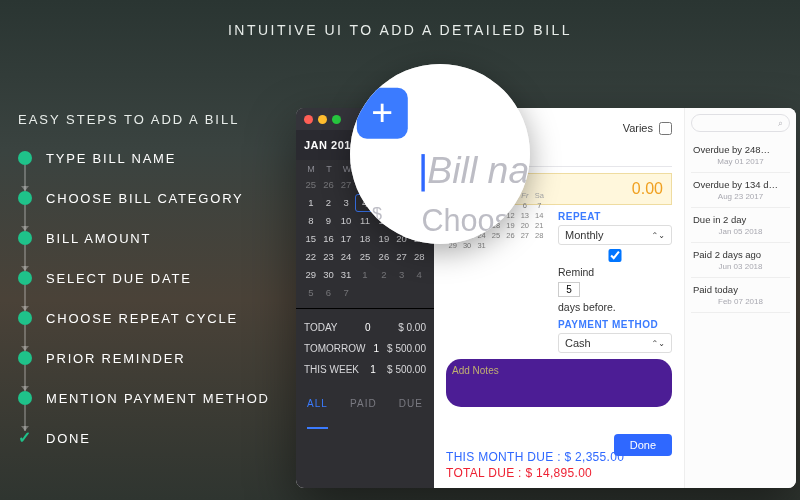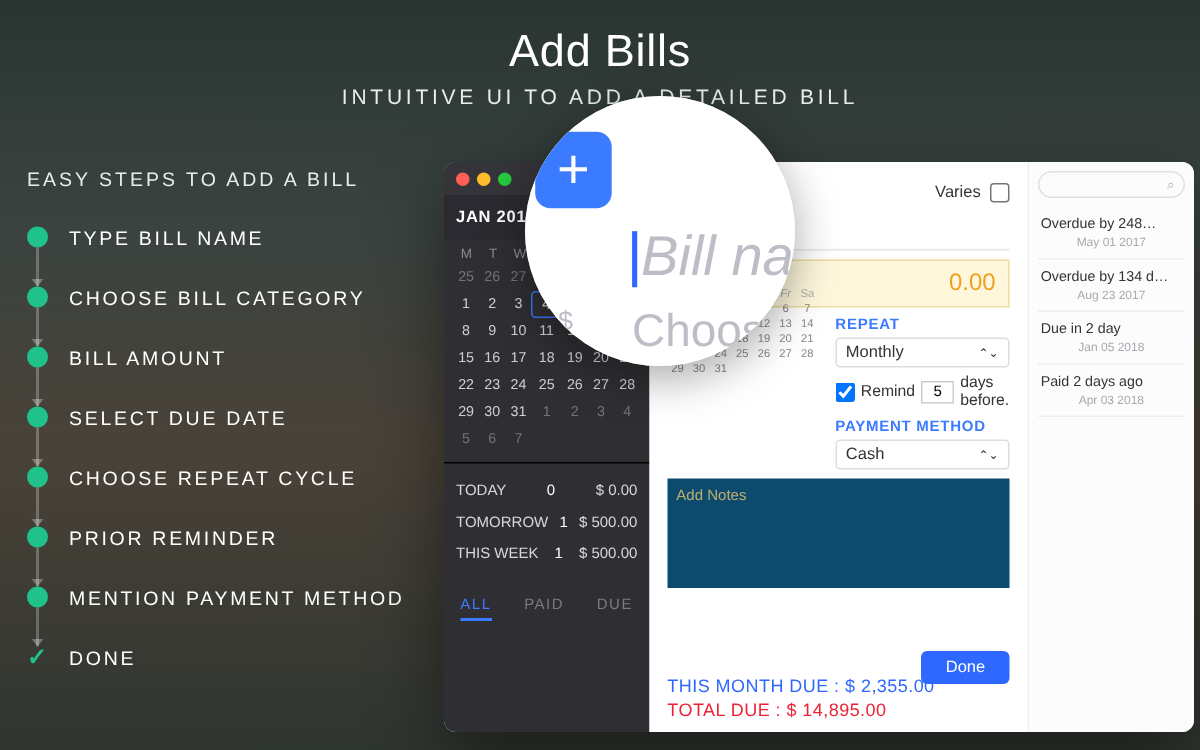--- a/index.html
+++ b/index.html
@@ -36,35 +36,35 @@
   .add { width:18px; height:18px; background:#3b7bff; border-radius:4px; color:#fff; display:flex; align-items:center; justify-content:center; font-size:14px; }
   .dow { display:grid; grid-template-columns:repeat(7,1fr); text-align:center; padding:4px 6px 0; color:#8a8a92; font-size:9px; }
   .grid { display:grid; grid-template-columns:repeat(7,1fr); grid-auto-rows:18px; text-align:center; padding:2px 6px 6px; font-size:9.5px; }
   .grid span { opacity:.4; line-height:18px; }
   .grid .on { opacity:.95; }
   .grid .sel { border:1.5px solid #3b7bff; border-radius:3px; }
   .summary { border-top:1px solid #000; padding:8px; font-size:10px; }
   .summary .row { display:flex; justify-content:space-between; padding:5px 0; }
   .summary .row span:nth-child(2){color:#fff}
   .tabs { display:flex; justify-content:space-around; padding:10px 0 8px; font-size:10px; letter-spacing:1px; }
-  .tabs .act { color:#3b7bff; border-bottom:2px solid #3b7bff; padding-bottom:3px; }
+  .tabs .act { color:#3b7bff; border-bottom:2px solid #3b7bff; padding-bottom:18px; }
   .tabs span { color:#7a7a82; }
 
   
   .form { flex:1; background:#fff; color:#333; position:relative; padding:10px 12px; font-size:11px; }
   .row2 { display:flex; align-items:center; justify-content:flex-end; gap:6px; height:20px; }
   .billname { font-size:17px; color:#b8b8c0; font-style:italic; margin:4px 0 6px; border-bottom:1px solid #e6e6ea; padding-bottom:4px; }
   .amountbox { background:#fff7dc; border:1px solid #efdca0; padding:6px 8px; display:flex; justify-content:space-between; align-items:center; margin-bottom:6px; }
   .amountbox .v { color:#f0a020; font-size:16px; }
   .amountbox .l { color:#9c9ca4; }
   .sect { color:#3b7bff; font-size:10px; letter-spacing:.5px; margin:6px 0 3px; font-weight:600; }
   .sel { border:1px solid #ddd; border-radius:3px; padding:3px 6px; display:flex; justify-content:space-between; align-items:center; font-size:11px; }
-  .remind { display:flex; align-items:center; gap:4px; font-size:10.5px; margin:4px 0; }
+  .remind { display:flex; gap:4px; font-size:10.5px; margin:4px 0;flex-direction:column; }
   .remind input[type=text]{ width:22px; border:1px solid #ccc; text-align:center; font-size:10px; padding:1px; }
-  .notes { background:#0c4a6e; height:73px; padding:6px; color:#c0b070; font-size:10px; margin-top:6px; }
+  .notes { background:#4c1d95; height:48px; padding:6px; color:#c0b070; font-size:10px; margin-top:6px;border-radius:15px; }
   .donebtn { position:absolute; right:12px; bottom:32px; background:#2f68ff; color:#fff; border:none; border-radius:4px; padding:5px 16px; font-size:11px; }
   .mini-cal { position:absolute; left:12px; top:72px; width:100px; font-size:7.5px; color:#888; }
   .mini-cal .mh { text-align:center; font-size:8px; margin-bottom:2px; }
   .mini-cal .mg { display:grid; grid-template-columns:repeat(7,1fr); gap:1px; text-align:center; }
   .mini-cal .mg .t { background:#3b7bff; color:#fff; border-radius:2px; }
   .totals { position:absolute; left:12px; bottom:8px; font-size:12px; }
   .totals .a { color:#2f68ff; margin-bottom:2px; letter-spacing:.3px; }
   .totals .b { color:#e23; letter-spacing:.3px; }
 
   
@@ -81,21 +81,20 @@
   .mag .bn { font-size:22px; color:#bdbdc5; margin:6px 0 6px 38px; font-style:italic; }
   .mag .ch { font-size:18px; color:#bdbdc5; margin-left:38px; }
   .mag .s { position:absolute; left:22px; top:140px; font-size:18px; color:#bdbdc5; }
   .caret { display:inline-block; width:1.5px; height:22px; background:#2f68ff; vertical-align:middle; margin-right:2px; }
   .upd { font-size:8px; }
 </style>
 </head>
 <body>
 
 <div class="hero">
-  <h1>Add Bills</h1>
   <h2>INTUITIVE UI TO ADD A DETAILED BILL</h2>
 </div>
 
 <div class="steps-label">EASY STEPS TO ADD A BILL</div>
 <div class="steps">
   <div class="step">
       <span class="dot arrow"></span>
       <span>TYPE BILL NAME</span>
     </div>
   <div class="step">
@@ -314,21 +313,25 @@
     <div class="li">
         <div class="t">Overdue by 134 d…</div>
         <div class="d">Aug 23 2017</div>
       </div>
     <div class="li">
         <div class="t">Due in 2 day</div>
         <div class="d">Jan 05 2018</div>
       </div>
     <div class="li">
         <div class="t">Paid 2 days ago</div>
-        <div class="d">Apr 03 2018</div>
+        <div class="d">Jun 03 2018</div>
+      </div>
+    <div class="li">
+        <div class="t">Paid today</div>
+        <div class="d">Feb 07 2018</div>
       </div>
   </div>
 </div>
 
 <div class="mag">
   <div class="inner">
     <span class="addL">+</span>
     <div class="bn"><span class="caret"></span><span>Bill nam</span></div>
     <div class="ch">Choos</div>
   </div>

